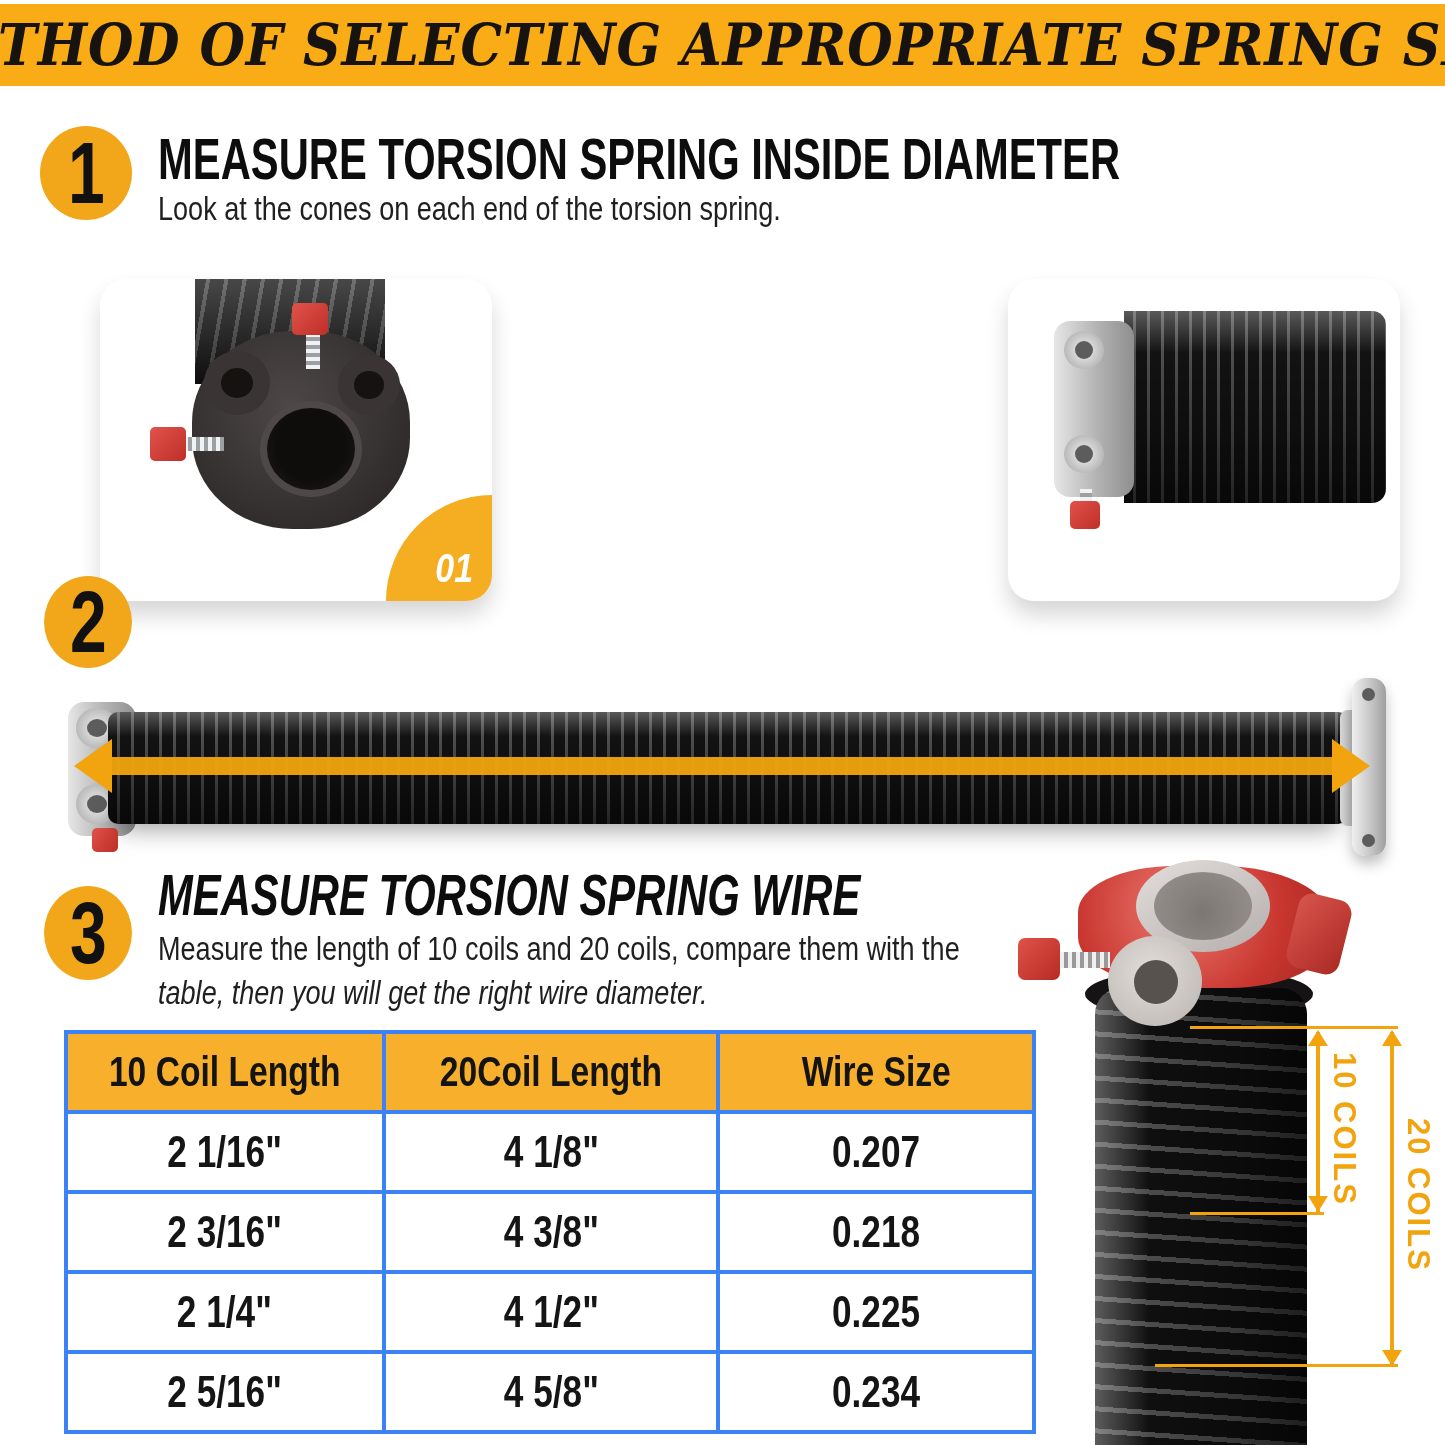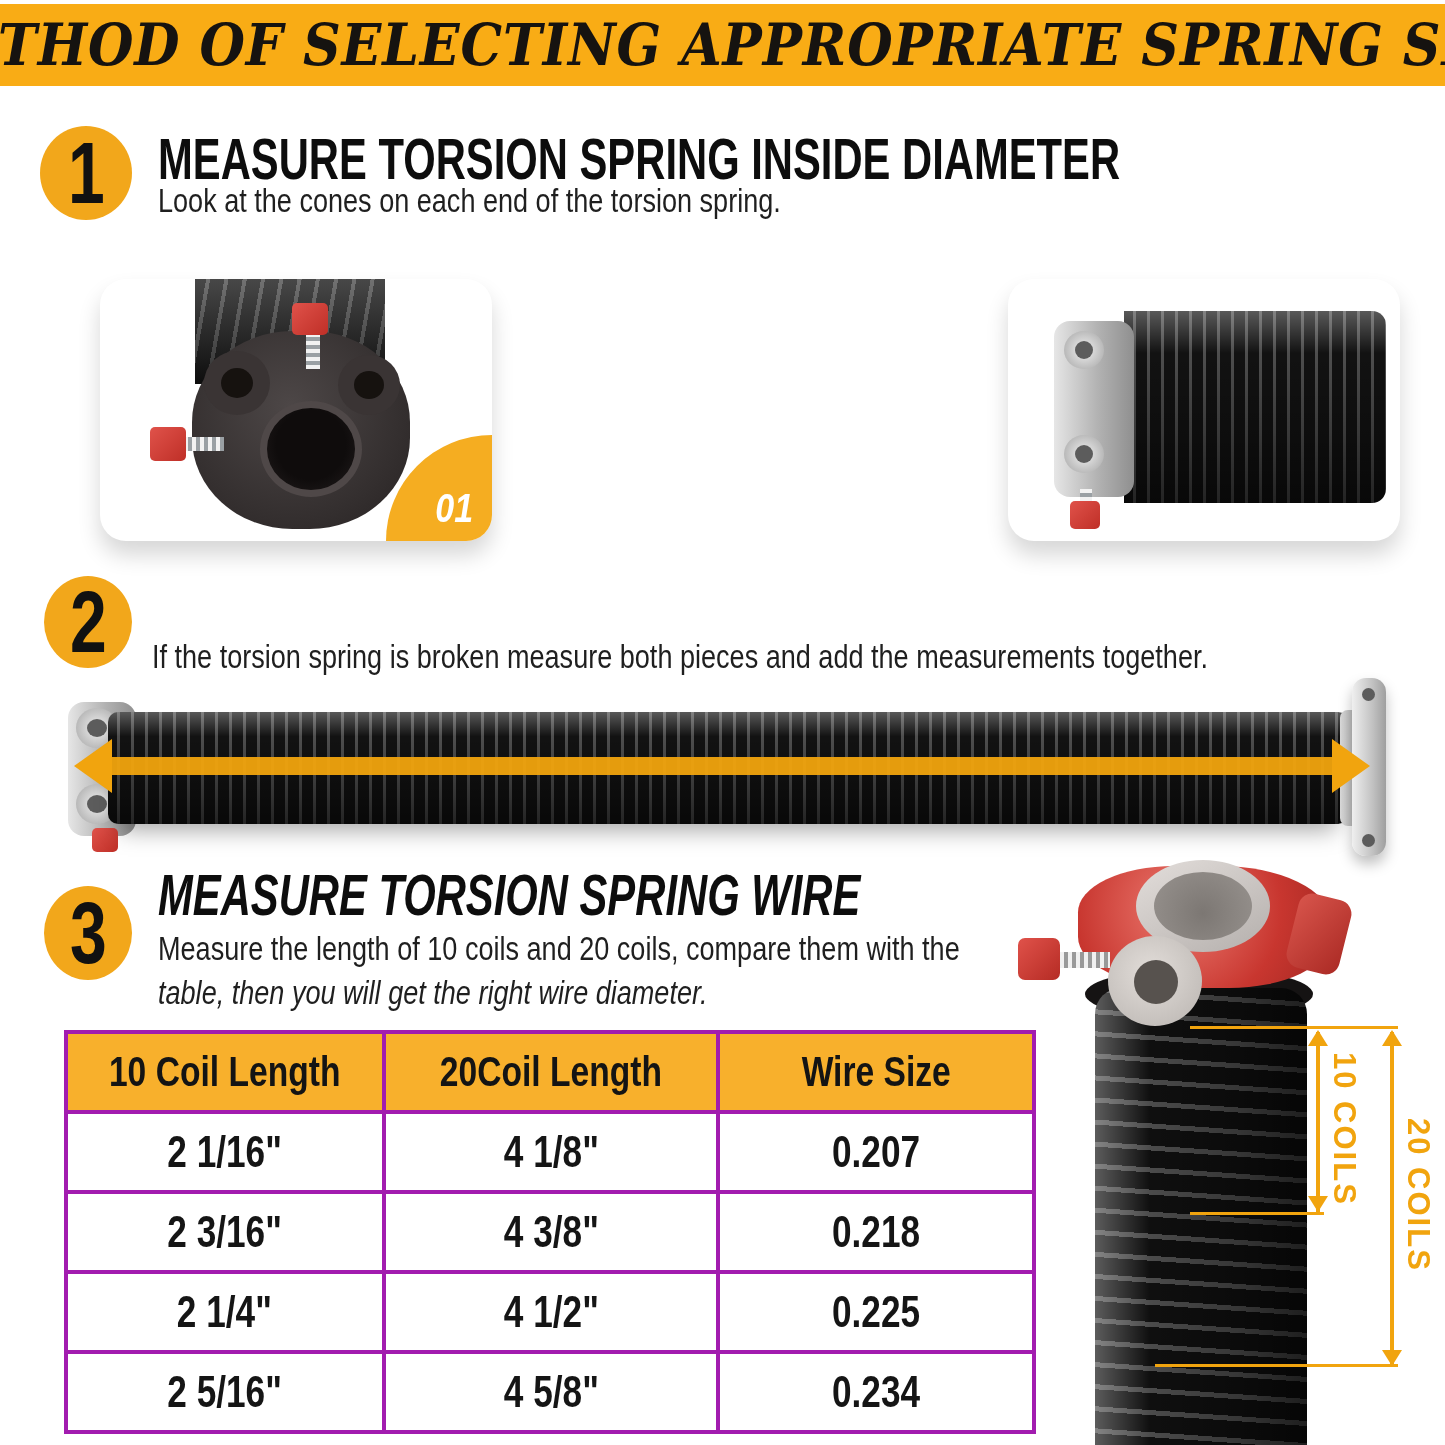--- a/index.html
+++ b/index.html
@@ -23,27 +23,27 @@
   .c3{left:44px;top:886px;width:88px;height:94px;}
   .step-title{position:absolute;white-space:nowrap;}
   .step-title span{display:inline-block;transform:scaleX(.72);transform-origin:left center;
                    font-weight:bold;color:#0d0d0d;font-size:58px;line-height:1;}
   .t1{left:158px;top:130px;}
   .t2{left:152px;top:580px;}
   .t3{left:158px;top:866px;font-style:italic;}
   .step-sub{position:absolute;white-space:nowrap;}
   .step-sub span{display:inline-block;transform:scaleX(.82);transform-origin:left center;
                  color:#1f1f1f;font-size:33px;line-height:1.28;}
-  .s1{left:158px;top:180px;}
+  .s1{left:158px;top:188px;}
   .s2{left:152px;top:636px;}
   .s3a{left:158px;top:928px;}
   .s3b{left:158px;top:972px;font-style:italic;}
 
   
-  .photo-card{position:absolute;top:263px;width:392px;height:262px;background:#fff;
+  .photo-card{position:absolute;top:263px;width:392px;height:322px;background:#fff;
               border-radius:26px;box-shadow:0 14px 22px rgba(0,0,0,.16);overflow:hidden;}
   .card1{left:60px;} .card2{left:512px;} .card3{left:968px;}
   .corner-badge{position:absolute;right:0;bottom:0;width:106px;height:106px;background:#F5AD21;
                 border-top-left-radius:100%;}
   .corner-badge span{position:absolute;right:16px;bottom:10px;color:#fff;font-weight:bold;
                      font-style:italic;font-size:40px;transform:scaleX(.85);display:inline-block;}
 
   
   .coil-v{background:
       linear-gradient(90deg,rgba(255,255,255,.30),rgba(255,255,255,0) 25%,rgba(0,0,0,.25) 70%,rgba(0,0,0,.55) 100%),
@@ -90,21 +90,21 @@
   .ah-left{left:74px;top:739px;border-right:38px solid #F1A40E;}
   .ah-right{left:1332px;top:739px;border-left:38px solid #F1A40E;}
   .ls-label{position:absolute;left:362px;top:730px;width:740px;text-align:center;}
   .ls-label span{display:inline-block;transform:scaleX(.78);font-weight:bold;font-size:60px;
                  letter-spacing:2px;color:#FFB60F;white-space:nowrap;
                  -webkit-text-stroke:2px #332500;text-shadow:0 0 2px #332500;}
 
   
   table.wire-table{position:absolute;left:64px;top:1030px;width:972px;height:380px;
                    border-collapse:collapse;table-layout:fixed;}
-  .wire-table th,.wire-table td{border:4px solid #a21caf;text-align:center;vertical-align:middle;padding:0;}
+  .wire-table th,.wire-table td{border:4px solid #3b82f6;text-align:center;vertical-align:middle;padding:0;}
   .wire-table th{background:#F8B02C;height:76px;}
   .wire-table td{background:#fff;height:76px;}
   .wire-table th span{display:inline-block;transform:scaleX(.8);font-weight:bold;font-size:42px;color:#141414;white-space:nowrap;}
   .wire-table td span{display:inline-block;transform:scaleX(.8);font-weight:bold;font-size:44px;color:#151515;white-space:nowrap;}
 
   
   .vs-coils{position:absolute;left:1095px;top:988px;width:212px;height:457px;
             border-radius:26px 26px 0 0;background:
       linear-gradient(90deg,rgba(255,255,255,.32),rgba(255,255,255,0) 26%,rgba(0,0,0,.28) 68%,rgba(0,0,0,.6) 100%),
       repeating-linear-gradient(184deg,#0f0f0f 0 14px,#4b4b4b 14px 19px,#0f0f0f 19px 22px);}
@@ -178,23 +178,20 @@
     <div class="abs eyelet-hole" style="left:67px;top:62px;width:18px;height:18px;"></div>
     <div class="abs eyelet" style="left:56px;top:156px;width:40px;height:38px;"></div>
     <div class="abs eyelet-hole" style="left:67px;top:166px;width:18px;height:18px;"></div>
     <div class="abs stud-v" style="left:72px;top:210px;width:12px;height:16px;"></div>
     <div class="abs red-cap" style="left:62px;top:222px;width:30px;height:28px;"></div>
   </figure>
 
   <div class="step-circle c2">
     <span>2</span>
   </div>
-  <div class="step-sub s2">
-    <span>If the torsion spring is broken measure both pieces and add the measurements together.</span>
-  </div>
 
   <div class="ls-cone">
     <div class="abs silver-cone" style="left:0;top:0;width:68px;height:134px;"></div>
     <div class="abs eyelet" style="left:8px;top:6px;width:42px;height:40px;"></div>
     <div class="abs eyelet-hole" style="left:19px;top:17px;width:20px;height:18px;"></div>
     <div class="abs eyelet" style="left:8px;top:82px;width:42px;height:40px;"></div>
     <div class="abs eyelet-hole" style="left:19px;top:93px;width:20px;height:18px;"></div>
     <div class="abs red-cap" style="left:24px;top:126px;width:26px;height:24px;"></div>
   </div>
   <div class="ls-body coil-h"></div>

